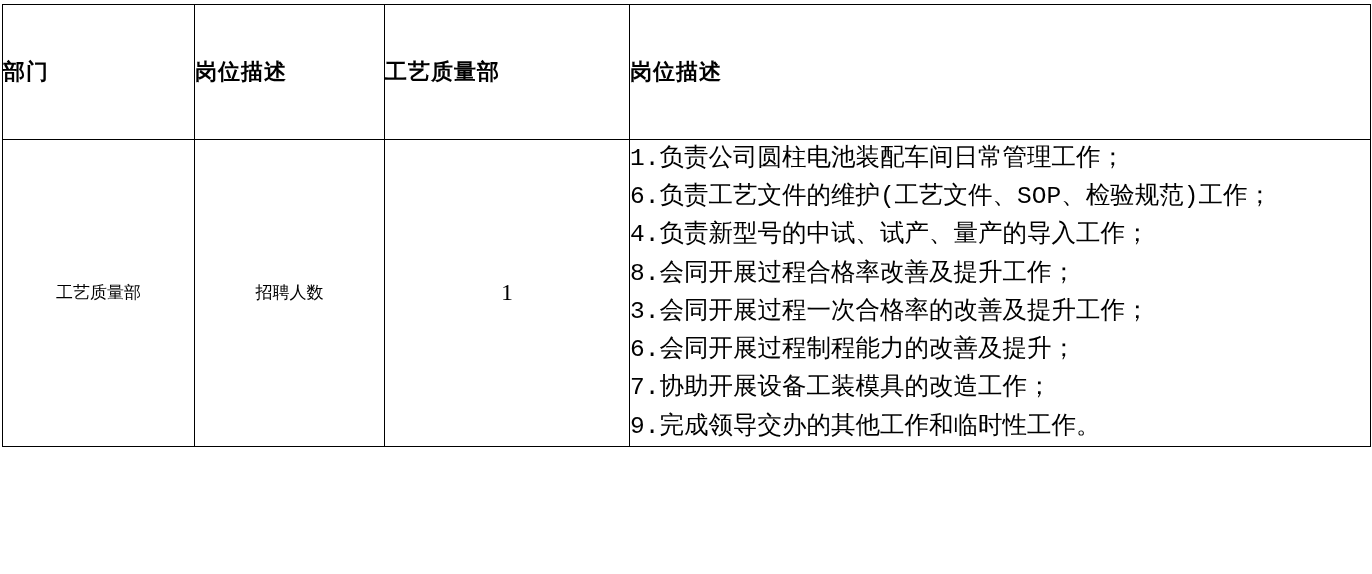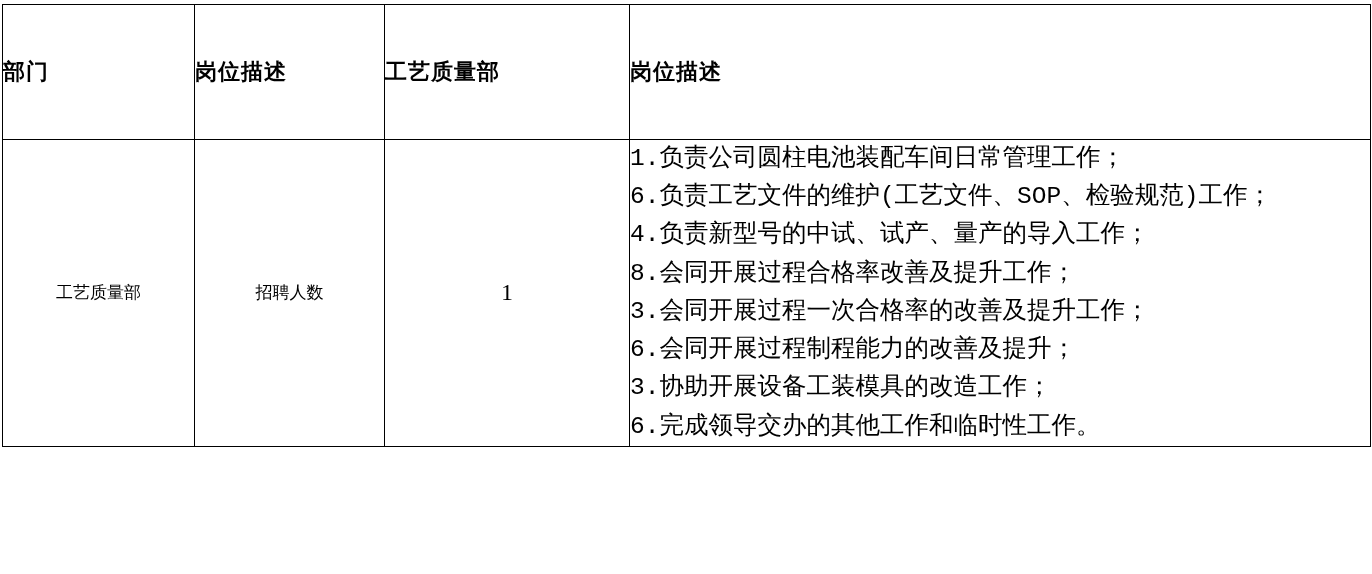--- a/index.html
+++ b/index.html
@@ -91,19 +91,19 @@
         <td class="cell-center">工艺质量部</td>
         <td class="cell-center">招聘人数</td>
         <td class="cell-count">1</td>
         <td class="desc">
           <div class="line">1.负责公司圆柱电池装配车间日常管理工作；</div>
           <div class="line">6.负责工艺文件的维护(工艺文件、SOP、检验规范)工作；</div>
           <div class="line">4.负责新型号的中试、试产、量产的导入工作；</div>
           <div class="line">8.会同开展过程合格率改善及提升工作；</div>
           <div class="line">3.会同开展过程一次合格率的改善及提升工作；</div>
           <div class="line">6.会同开展过程制程能力的改善及提升；</div>
-          <div class="line">3.协助开展设备工装模具的改造工作；</div>
-          <div class="line">6.完成领导交办的其他工作和临时性工作。</div>
+          <div class="line">7.协助开展设备工装模具的改造工作；</div>
+          <div class="line">9.完成领导交办的其他工作和临时性工作。</div>
         </td>
       </tr>
     </tbody>
   </table>
 </div>
 
 </body></html>

